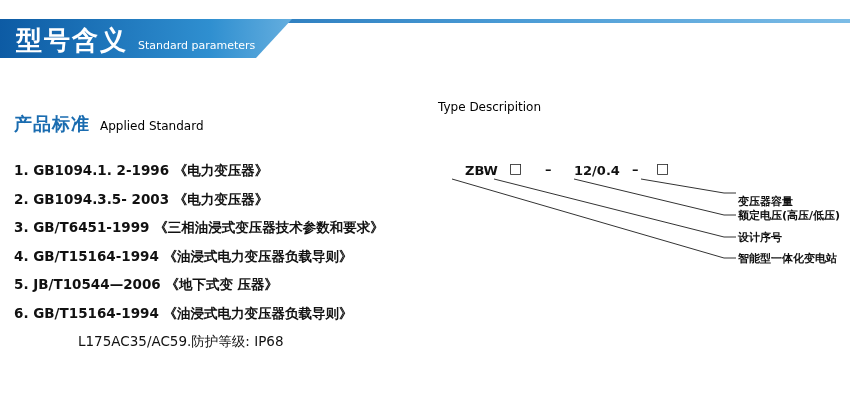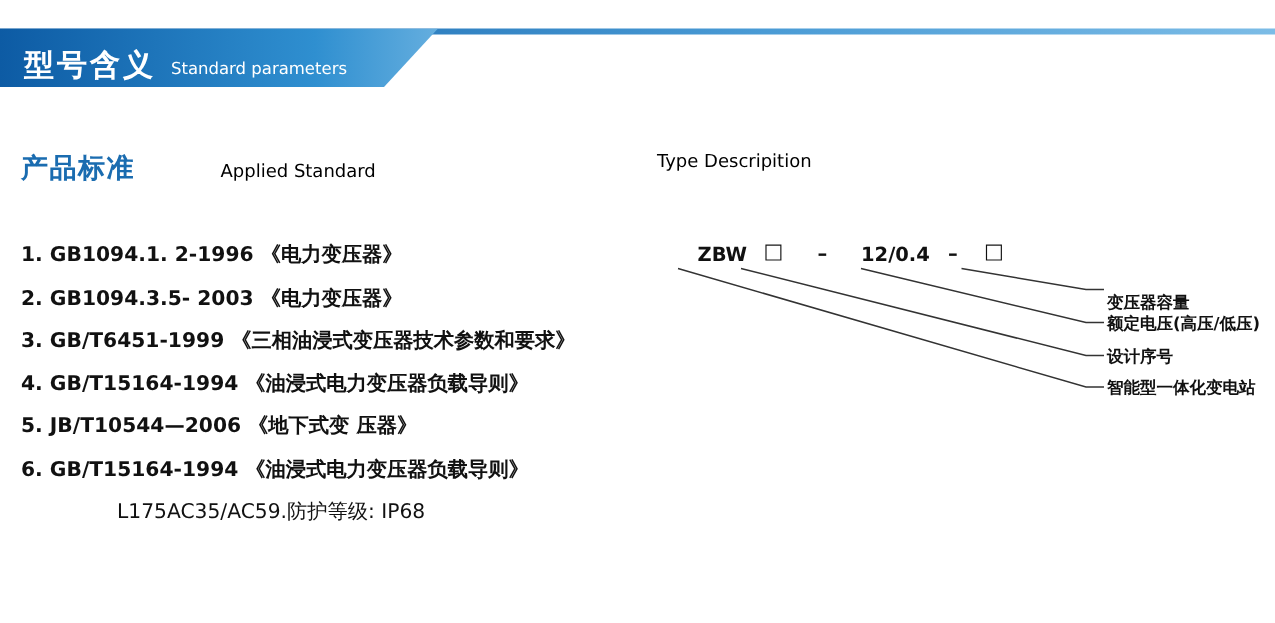--- a/index.html
+++ b/index.html
@@ -11,25 +11,25 @@
   .top-line{
     position:absolute;top:19px;left:0;width:850px;height:4px;
     background:linear-gradient(90deg,#0f5fa8,#4a9bd5 60%,#7cbce6);
   }
   .band{
     position:absolute;top:19px;left:0;width:300px;height:39px;
     background:linear-gradient(90deg,#0d5ba4 0%,#2f8fd0 70%,#6ab1e0 100%);
     clip-path:polygon(0 0,292px 0,256px 100%,0 100%);
     display:flex;align-items:flex-end;padding:0 0 5px 16px;box-sizing:border-box;
   }
-  .band-title{font-size:20px;font-weight:bold;color:#fff;letter-spacing:2px;line-height:1;}
+  .band-title{font-size:26px;font-weight:bold;color:#fff;letter-spacing:2px;line-height:1;}
   .band-sub{font-size:11px;color:#fff;margin-left:10px;padding-bottom:1px;}
   
   .sec-head{position:absolute;display:flex;align-items:baseline;}
-  .sec-head.left{top:100px;left:14px;gap:47px;}
+  .sec-head.left{top:112px;left:14px;}
   .sec-head.right{top:100px;left:428px;}
   .sec-cn{font-size:18px;font-weight:bold;color:#1a6cb0;letter-spacing:1px;}
   .sec-en{font-size:12px;color:#000;margin-left:10px;}
   
   .std-list{position:absolute;top:156px;left:14px;width:400px;}
   .std-item{font-size:13.5px;font-weight:600;color:#111;line-height:28.5px;white-space:nowrap;}
   .std-cont{font-size:13.5px;font-weight:400;color:#111;line-height:28.5px;margin-left:64px;white-space:nowrap;}
   
   .diagram{position:absolute;top:155px;left:428px;width:422px;height:140px;}
   .tok{position:absolute;font-weight:bold;color:#111;white-space:nowrap;margin-left:21px;}

